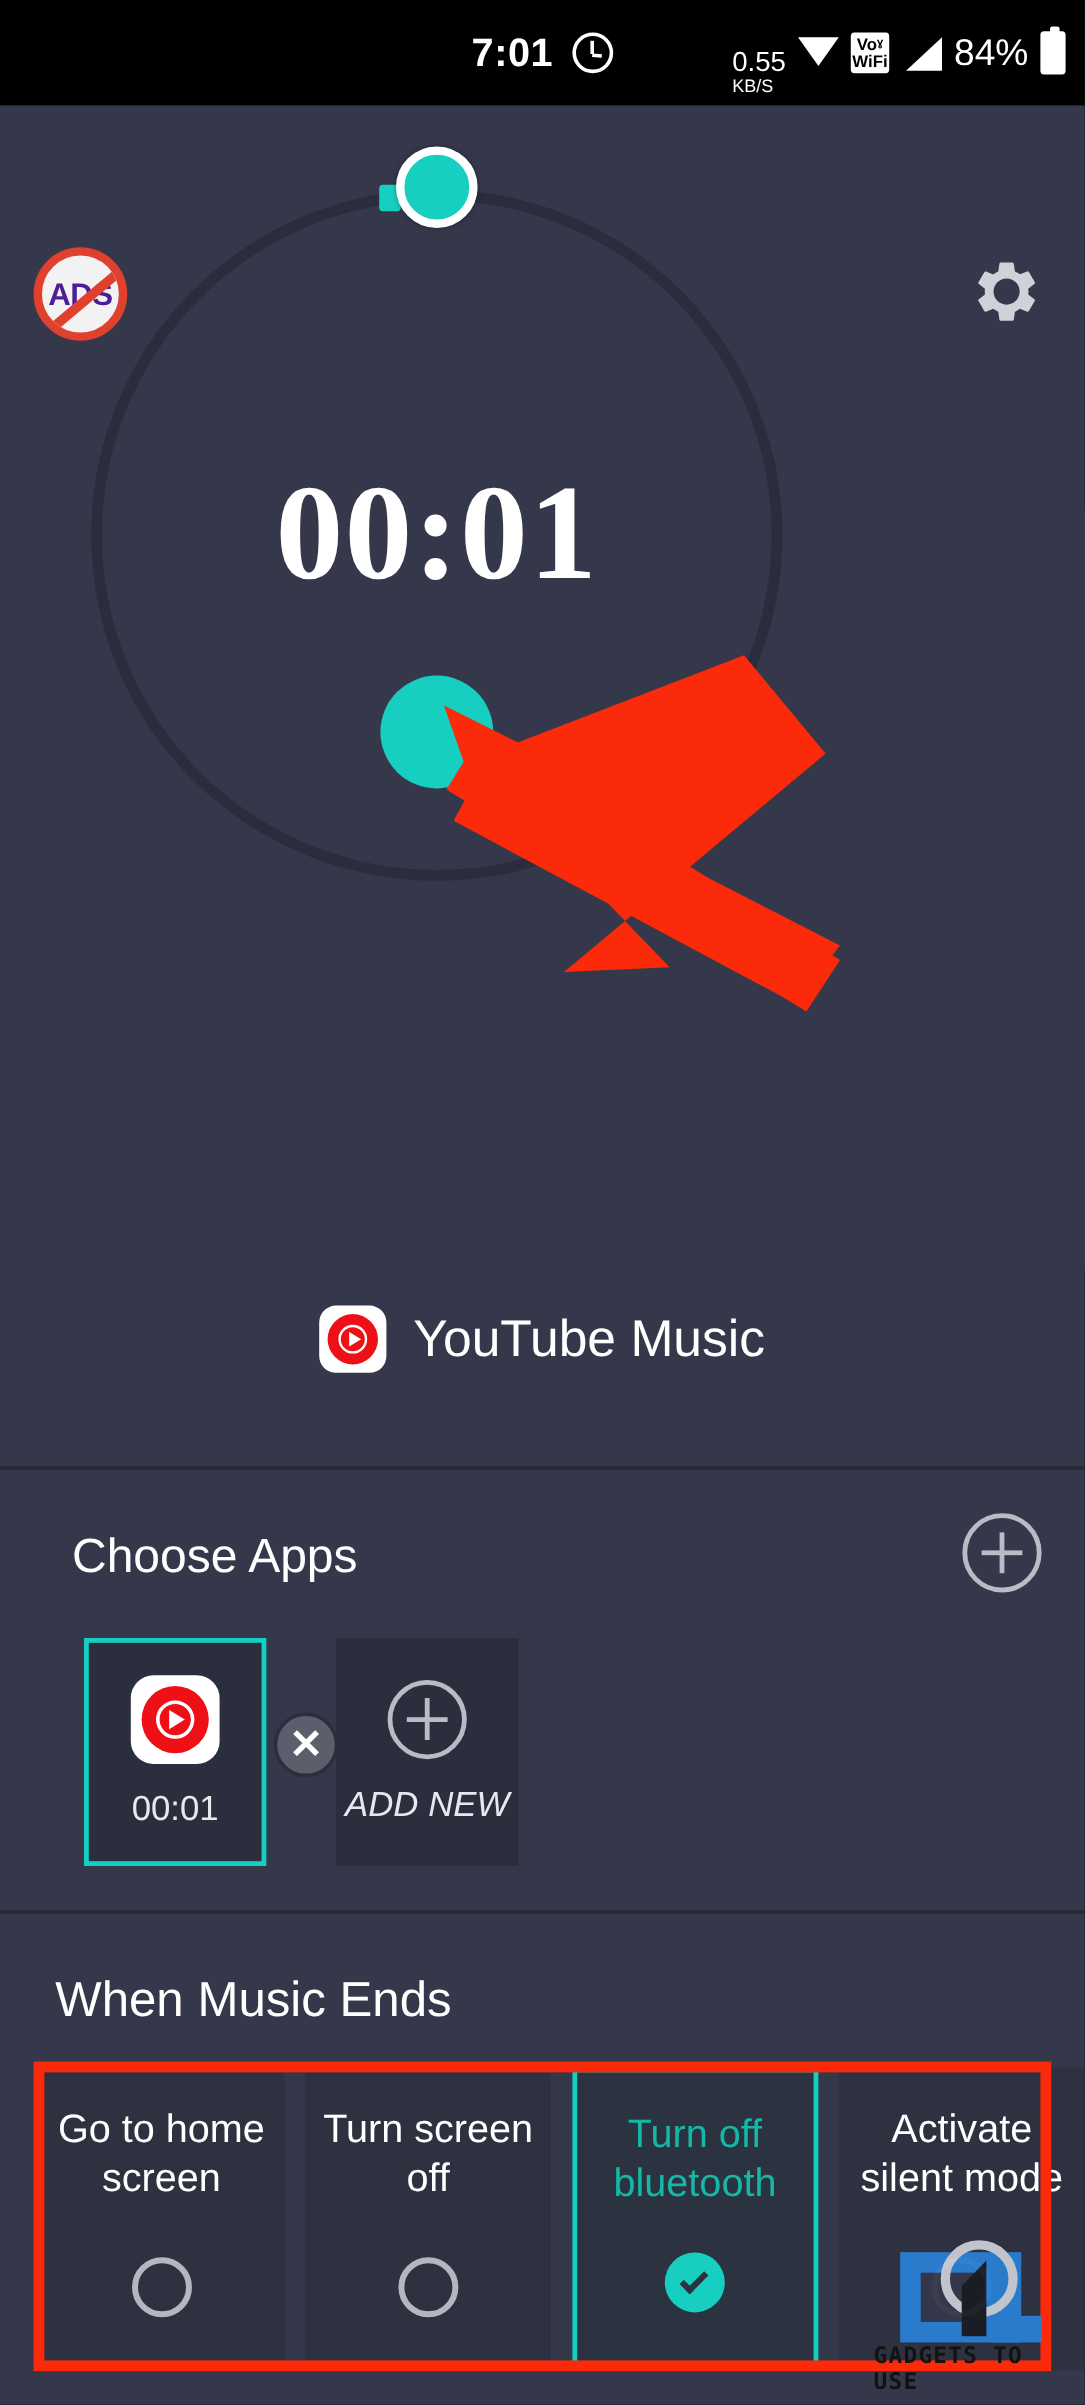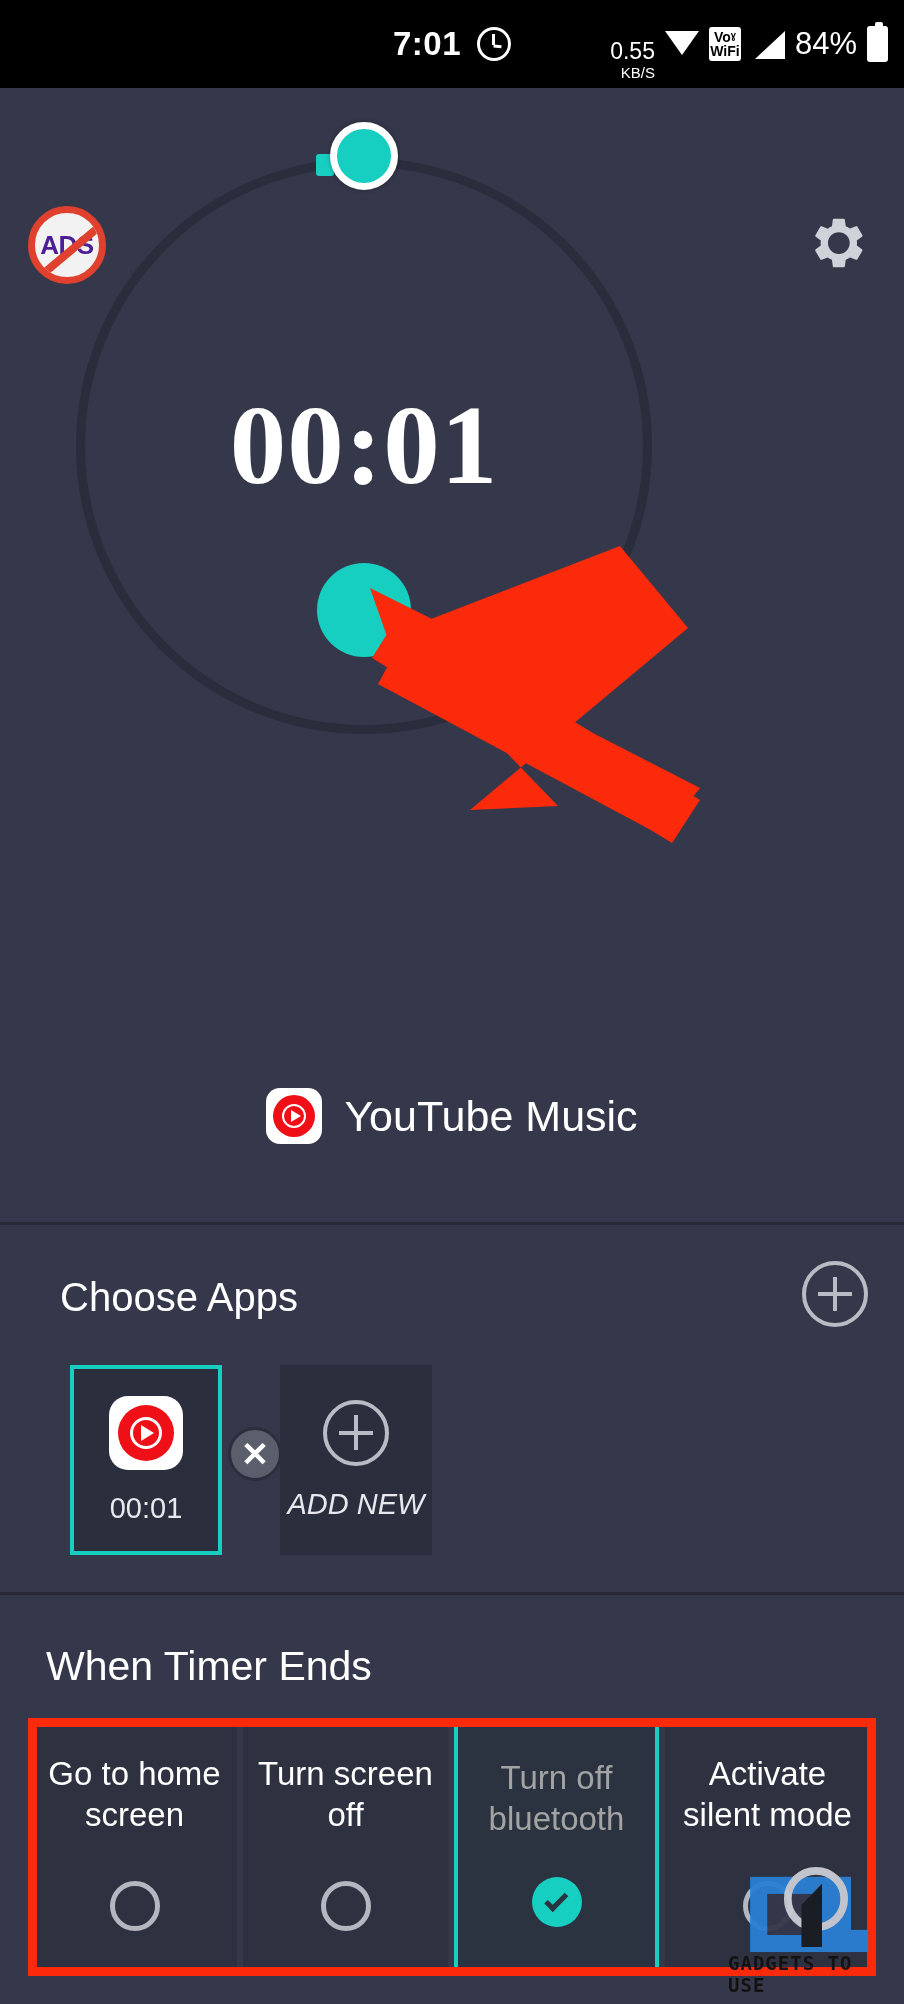--- a/index.html
+++ b/index.html
@@ -38,21 +38,21 @@
     transform-origin:bottom center;
   }
   .sb-clock-icon .mm {
     position:absolute; left:15px; top:11px; width:3px; height:8px; background:#fff;
     transform-origin:bottom center; transform:rotate(95deg);
   }
   .sb-right {
     position:absolute; right:16px; top:0; height:88px;
     display:flex; align-items:center; gap:10px;
   }
-  .netspeed { display:flex; flex-direction:column; align-items:flex-end; line-height:1;margin-top:32px; }
+  .netspeed { display:flex; flex-direction:column; align-items:flex-start; line-height:1;margin-top:32px; }
   .netspeed .v { font-size:23px; font-weight:400; }
   .netspeed .u { font-size:15px; font-weight:400; margin-top:2px; }
   .wifi-icon { width:34px; height:30px; position:relative; }
   .wifi-icon .tri {
     position:absolute; left:0; top:2px; width:0; height:0;
     border-left:17px solid transparent; border-right:17px solid transparent;
     border-top:24px solid #fff;
   }
   .volte-icon {
     width:32px; height:34px; background:#fff; color:#000;
@@ -228,34 +228,34 @@
     position:absolute; left:0; top:1595px; width:904px; height:409px;
     background:#35384a;
   }
   #wte-title {
     position:absolute; left:46px; top:48px;
     font-size:41px; color:#ffffff; font-weight:400;
   }
   #wte-row {
     position:absolute; left:32px; top:128px;
     width:872px; height:252px;
-    display:flex; gap:6px;
+    display:flex; gap:6px;justify-content:space-between;
   }
   .end-card {
     width:205px; height:252px; flex:0 0 auto;
     background:#2e3140;
     position:relative;
     display:flex; flex-direction:column; align-items:center;
   }
   .end-card .etext {
     margin-top:30px; width:185px; text-align:center;
     font-size:33px; line-height:1.25; color:#ffffff;
   }
   .end-card.selected { border:4px solid #17cfc0; background:#2b3340; }
-  .end-card.selected .etext { color:#a3a3a3; }
+  .end-card.selected .etext { color:#14b8a6; }
   .radio {
     position:absolute; bottom:44px; left:50%; transform:translateX(-50%);
     width:50px; height:50px; border-radius:50%;
     border:5px solid #b4b7bf;
   }
   .radio.checked {
     border:none; background:#17cfc0;
     display:flex; align-items:center; justify-content:center;
   }
   .radio.checked .tick {
@@ -380,21 +380,21 @@
     </div>
   </div>
 
   <div id="app-remove-btn">
     <span>✕</span>
   </div>
 
   <div class="divider" style="top:1592px;"></div>
 
   <div id="when-timer-ends">
-    <div id="wte-title">When Timer Ends</div>
+    <div id="wte-title">When Music Ends</div>
 
     <div id="wte-row">
       <div class="end-card">
         <div class="etext">Go to home screen</div>
         <div class="radio"></div>
       </div>
       <div class="end-card">
         <div class="etext">Turn screen off</div>
         <div class="radio"></div>
       </div>

